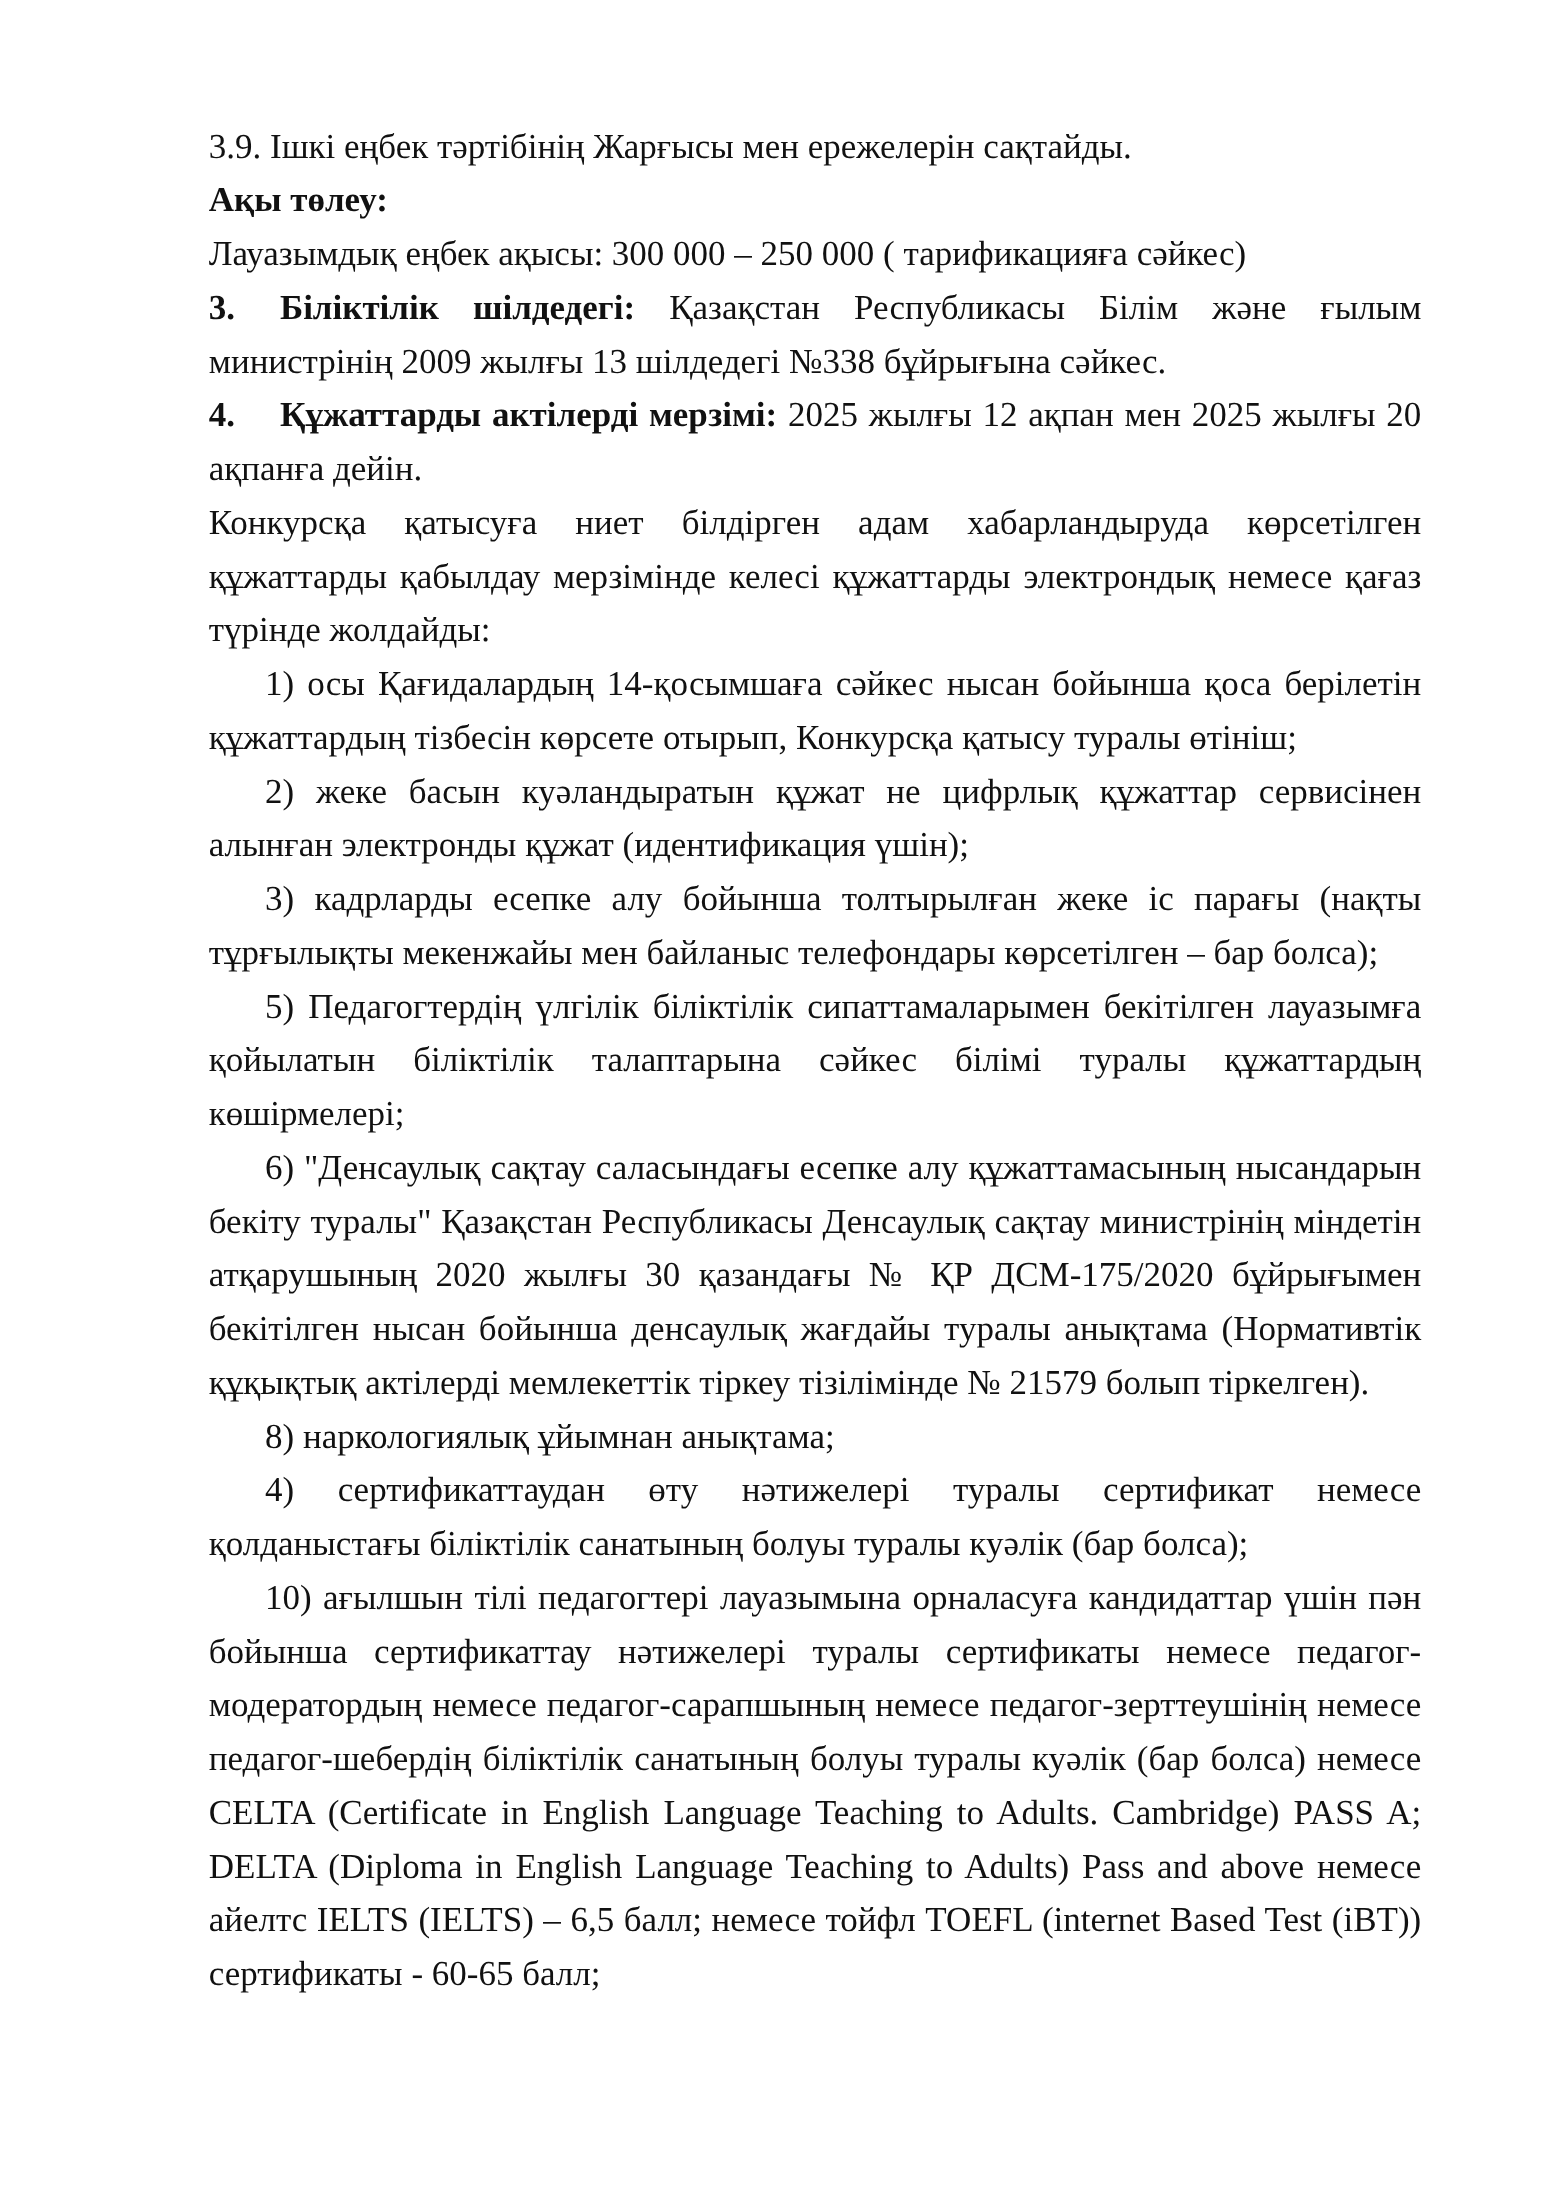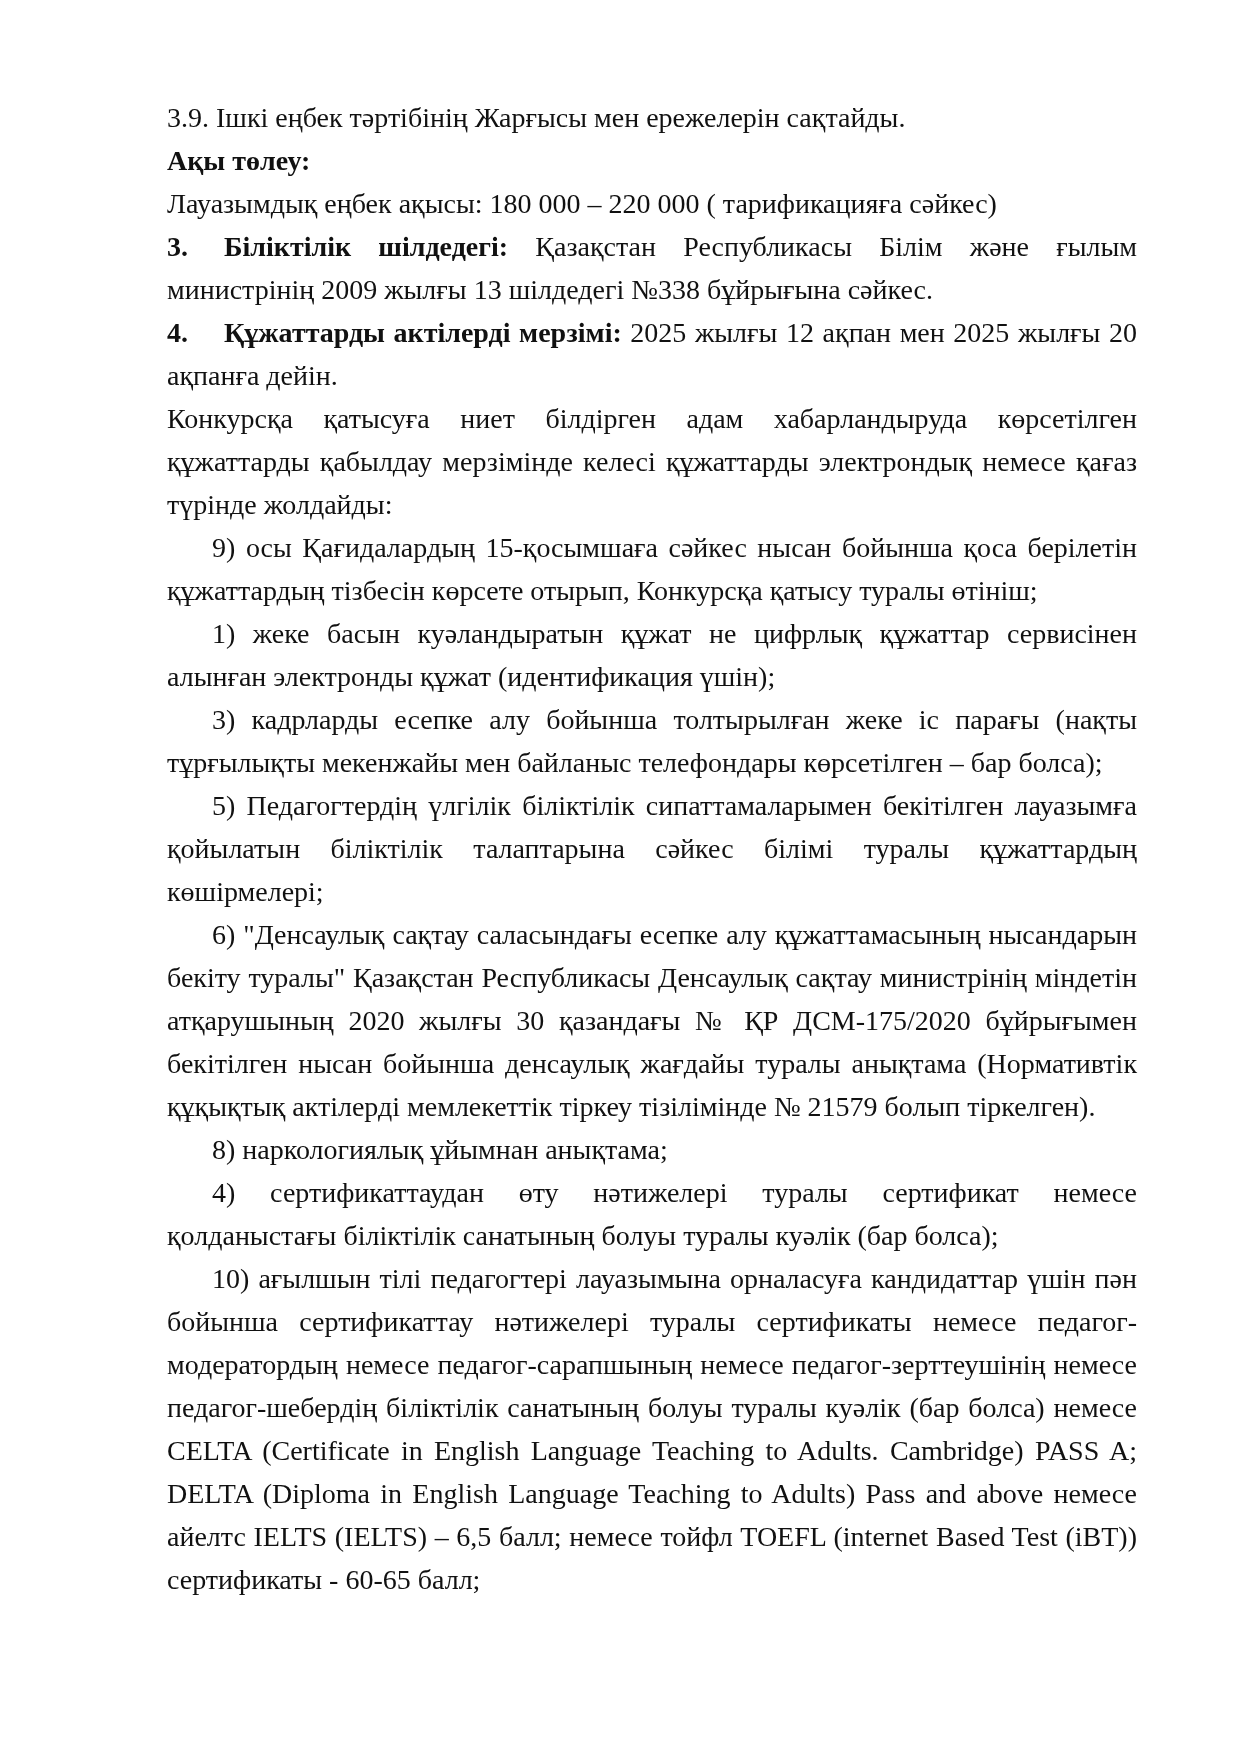--- a/index.html
+++ b/index.html
@@ -37,38 +37,38 @@
 </head>
 <body>
 
 <div class="page">
 
   <p class="para">3.9. Ішкі еңбек тәртібінің Жарғысы мен ережелерін сақтайды.</p>
 
 
   <p class="para b">Ақы төлеу:</p>
 
-  <p class="para">Лауазымдық еңбек ақысы: 180 000 – 220 000 ( тарификацияға сәйкес)</p>
+  <p class="para">Лауазымдық еңбек ақысы: 300 000 – 250 000 ( тарификацияға сәйкес)</p>
 
   <p class="para">
     <span class="b">3.</span><span class="tab"></span><span class="b">Біліктілік шілдедегі:</span>
     <span>Қазақстан Республикасы Білім және ғылым министрінің 2009 жылғы 13 шілдедегі №338 бұйрығына сәйкес.</span>
   </p>
 
   <p class="para">
     <span class="b">4.</span><span class="tab"></span><span class="b">Құжаттарды актілерді мерзімі:</span>
     <span>2025 жылғы 12 ақпан  мен   2025 жылғы 20 ақпанға дейін.</span>
   </p>
 
 
   <p class="para">Конкурсқа қатысуға ниет білдірген адам хабарландыруда көрсетілген құжаттарды қабылдау мерзімінде келесі құжаттарды электрондық немесе қағаз түрінде жолдайды:</p>
 
-  <p class="para indent">9) осы Қағидалардың 15-қосымшаға сәйкес нысан бойынша қоса берілетін құжаттардың тізбесін көрсете отырып, Конкурсқа қатысу туралы өтініш;</p>
+  <p class="para indent">1) осы Қағидалардың 14-қосымшаға сәйкес нысан бойынша қоса берілетін құжаттардың тізбесін көрсете отырып, Конкурсқа қатысу туралы өтініш;</p>
 
-  <p class="para indent">1) жеке басын куәландыратын құжат не цифрлық құжаттар сервисінен алынған электронды құжат (идентификация үшін);</p>
+  <p class="para indent">2) жеке басын куәландыратын құжат не цифрлық құжаттар сервисінен алынған электронды құжат (идентификация үшін);</p>
 
   <p class="para indent">3) кадрларды есепке алу бойынша толтырылған жеке іс парағы (нақты тұрғылықты мекенжайы мен байланыс телефондары көрсетілген – бар болса);</p>
 
   <p class="para indent">5) Педагогтердің үлгілік біліктілік сипаттамаларымен бекітілген лауазымға қойылатын біліктілік талаптарына сәйкес білімі туралы құжаттардың көшірмелері;</p>
 
 
   <p class="para indent">6) "Денсаулық сақтау саласындағы есепке алу құжаттамасының нысандарын бекіту туралы" Қазақстан Республикасы Денсаулық сақтау министрінің міндетін атқарушының 2020 жылғы 30 қазандағы № ҚР ДСМ-175/2020 бұйрығымен бекітілген нысан бойынша денсаулық жағдайы туралы анықтама (Нормативтік құқықтық актілерді мемлекеттік тіркеу тізілімінде № 21579 болып тіркелген).</p>
 
 
   <p class="para indent">8) наркологиялық ұйымнан анықтама;</p>

